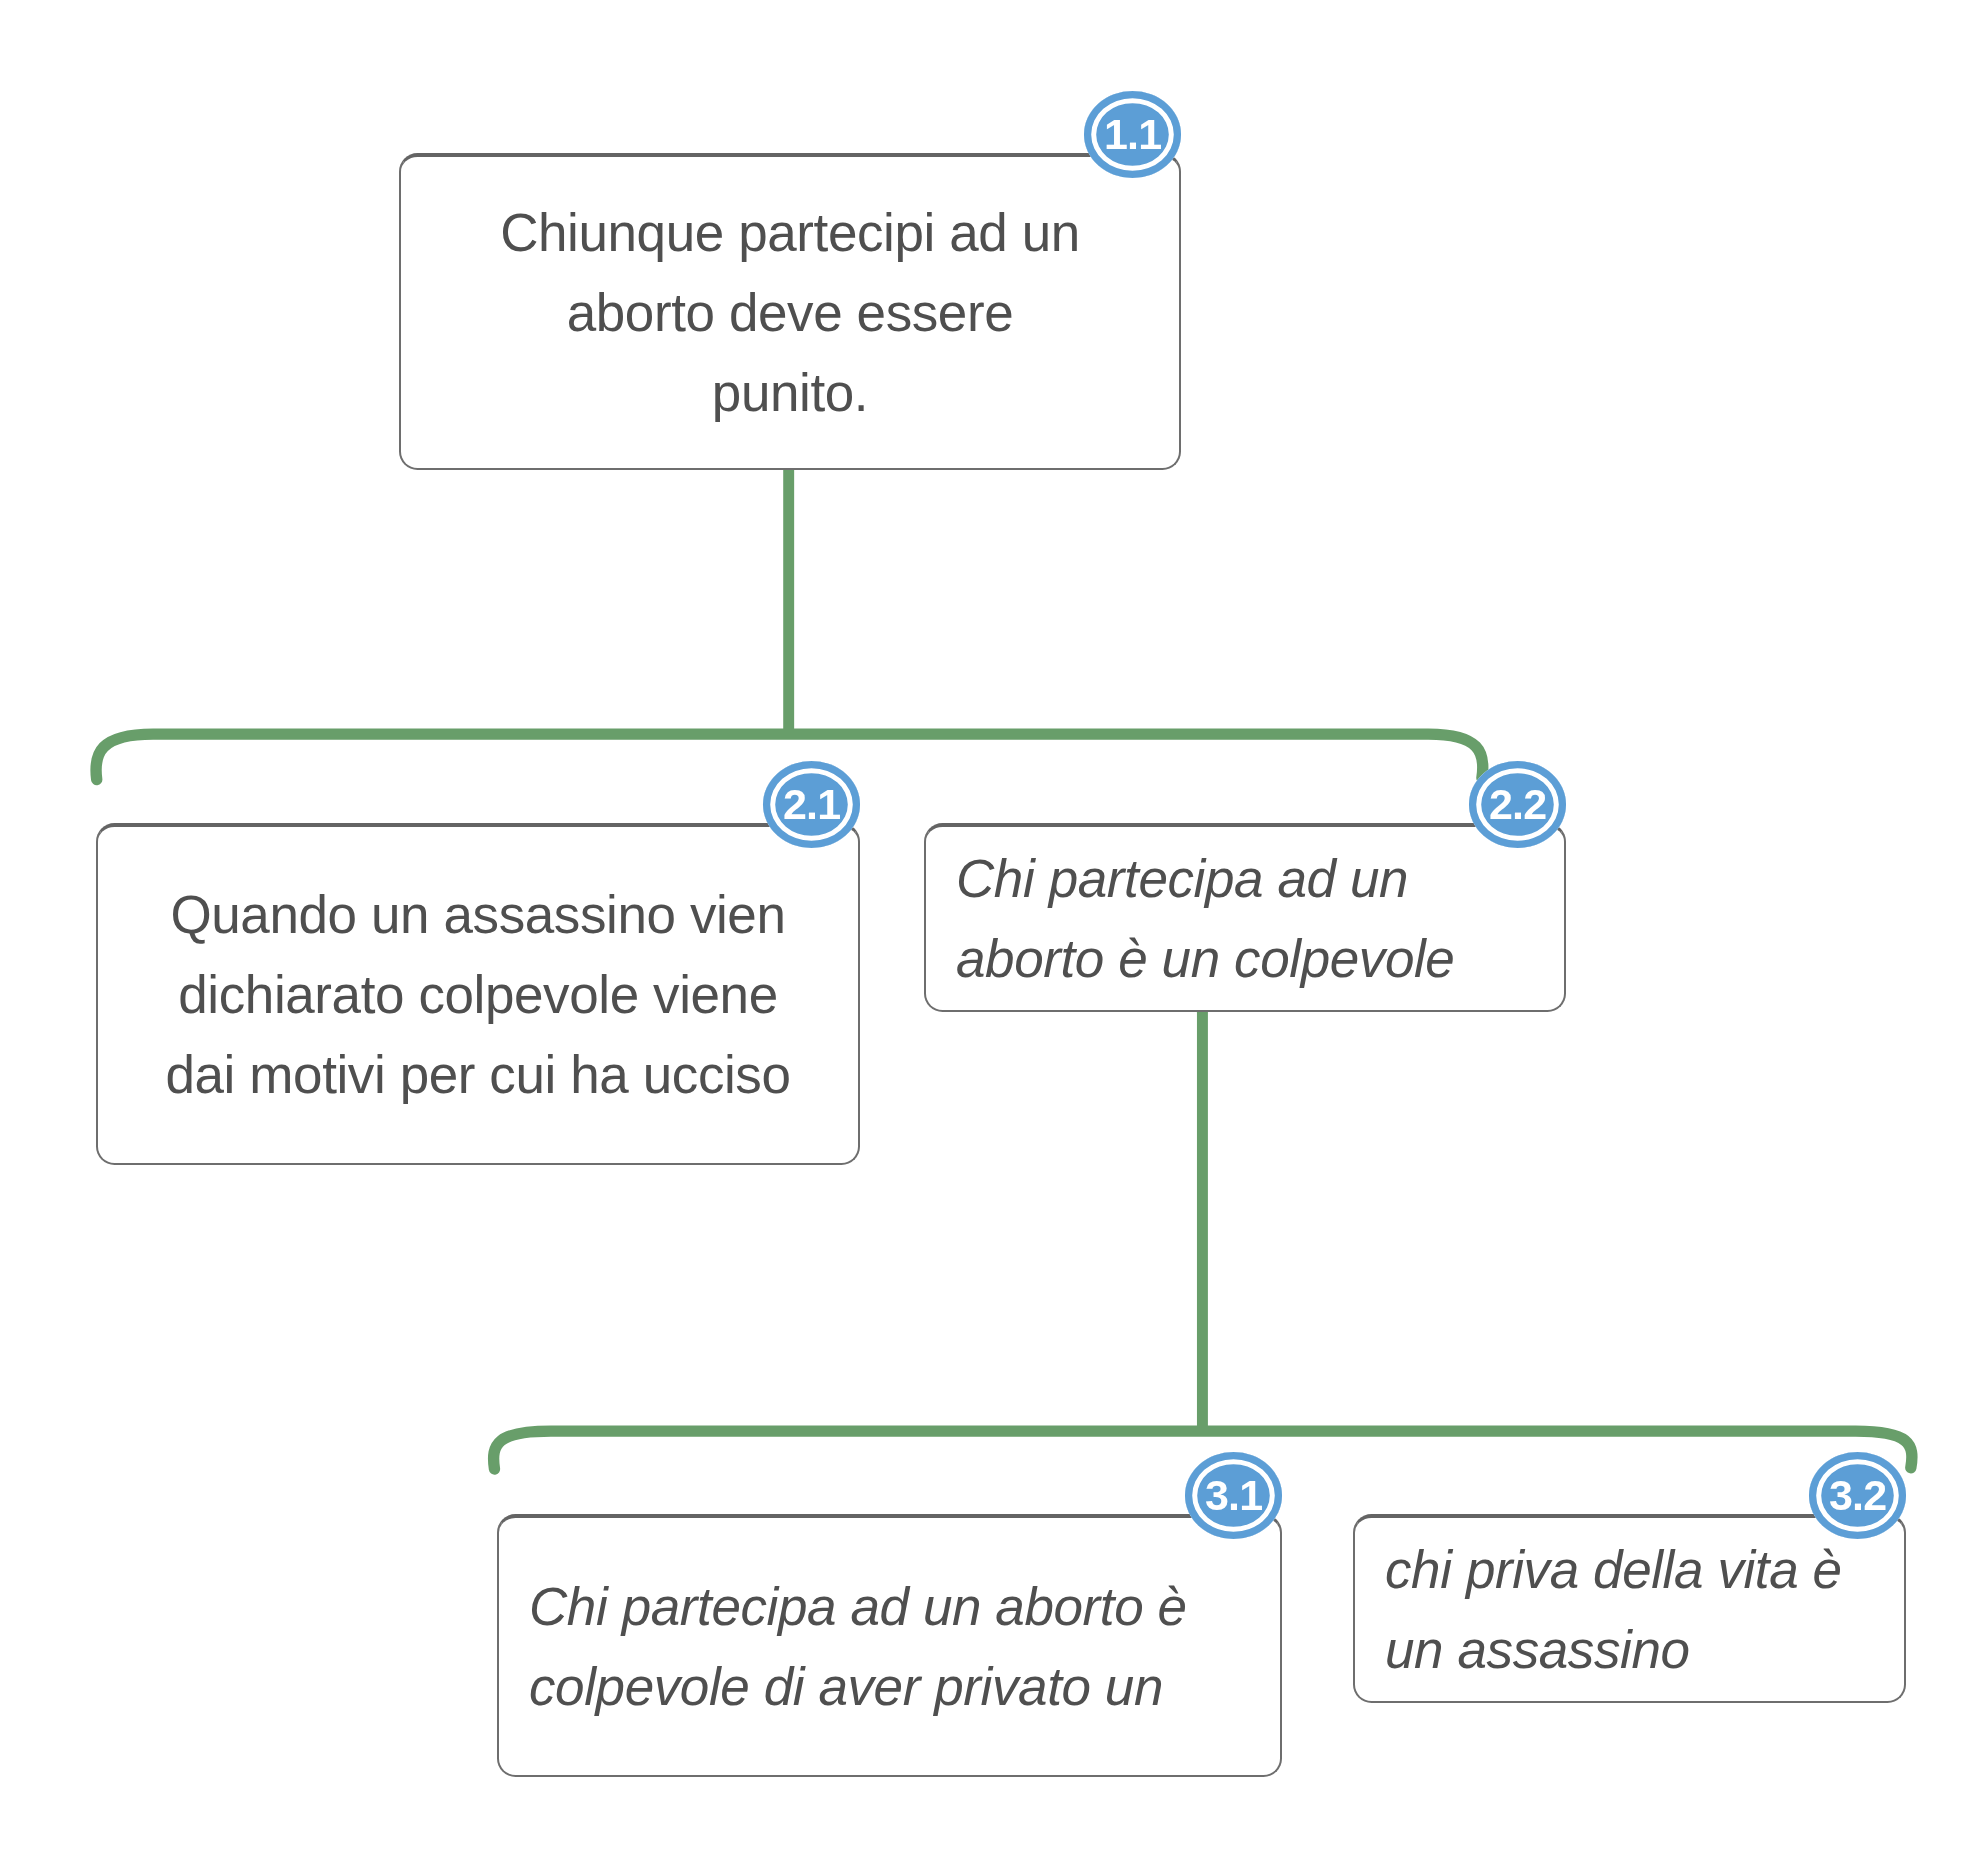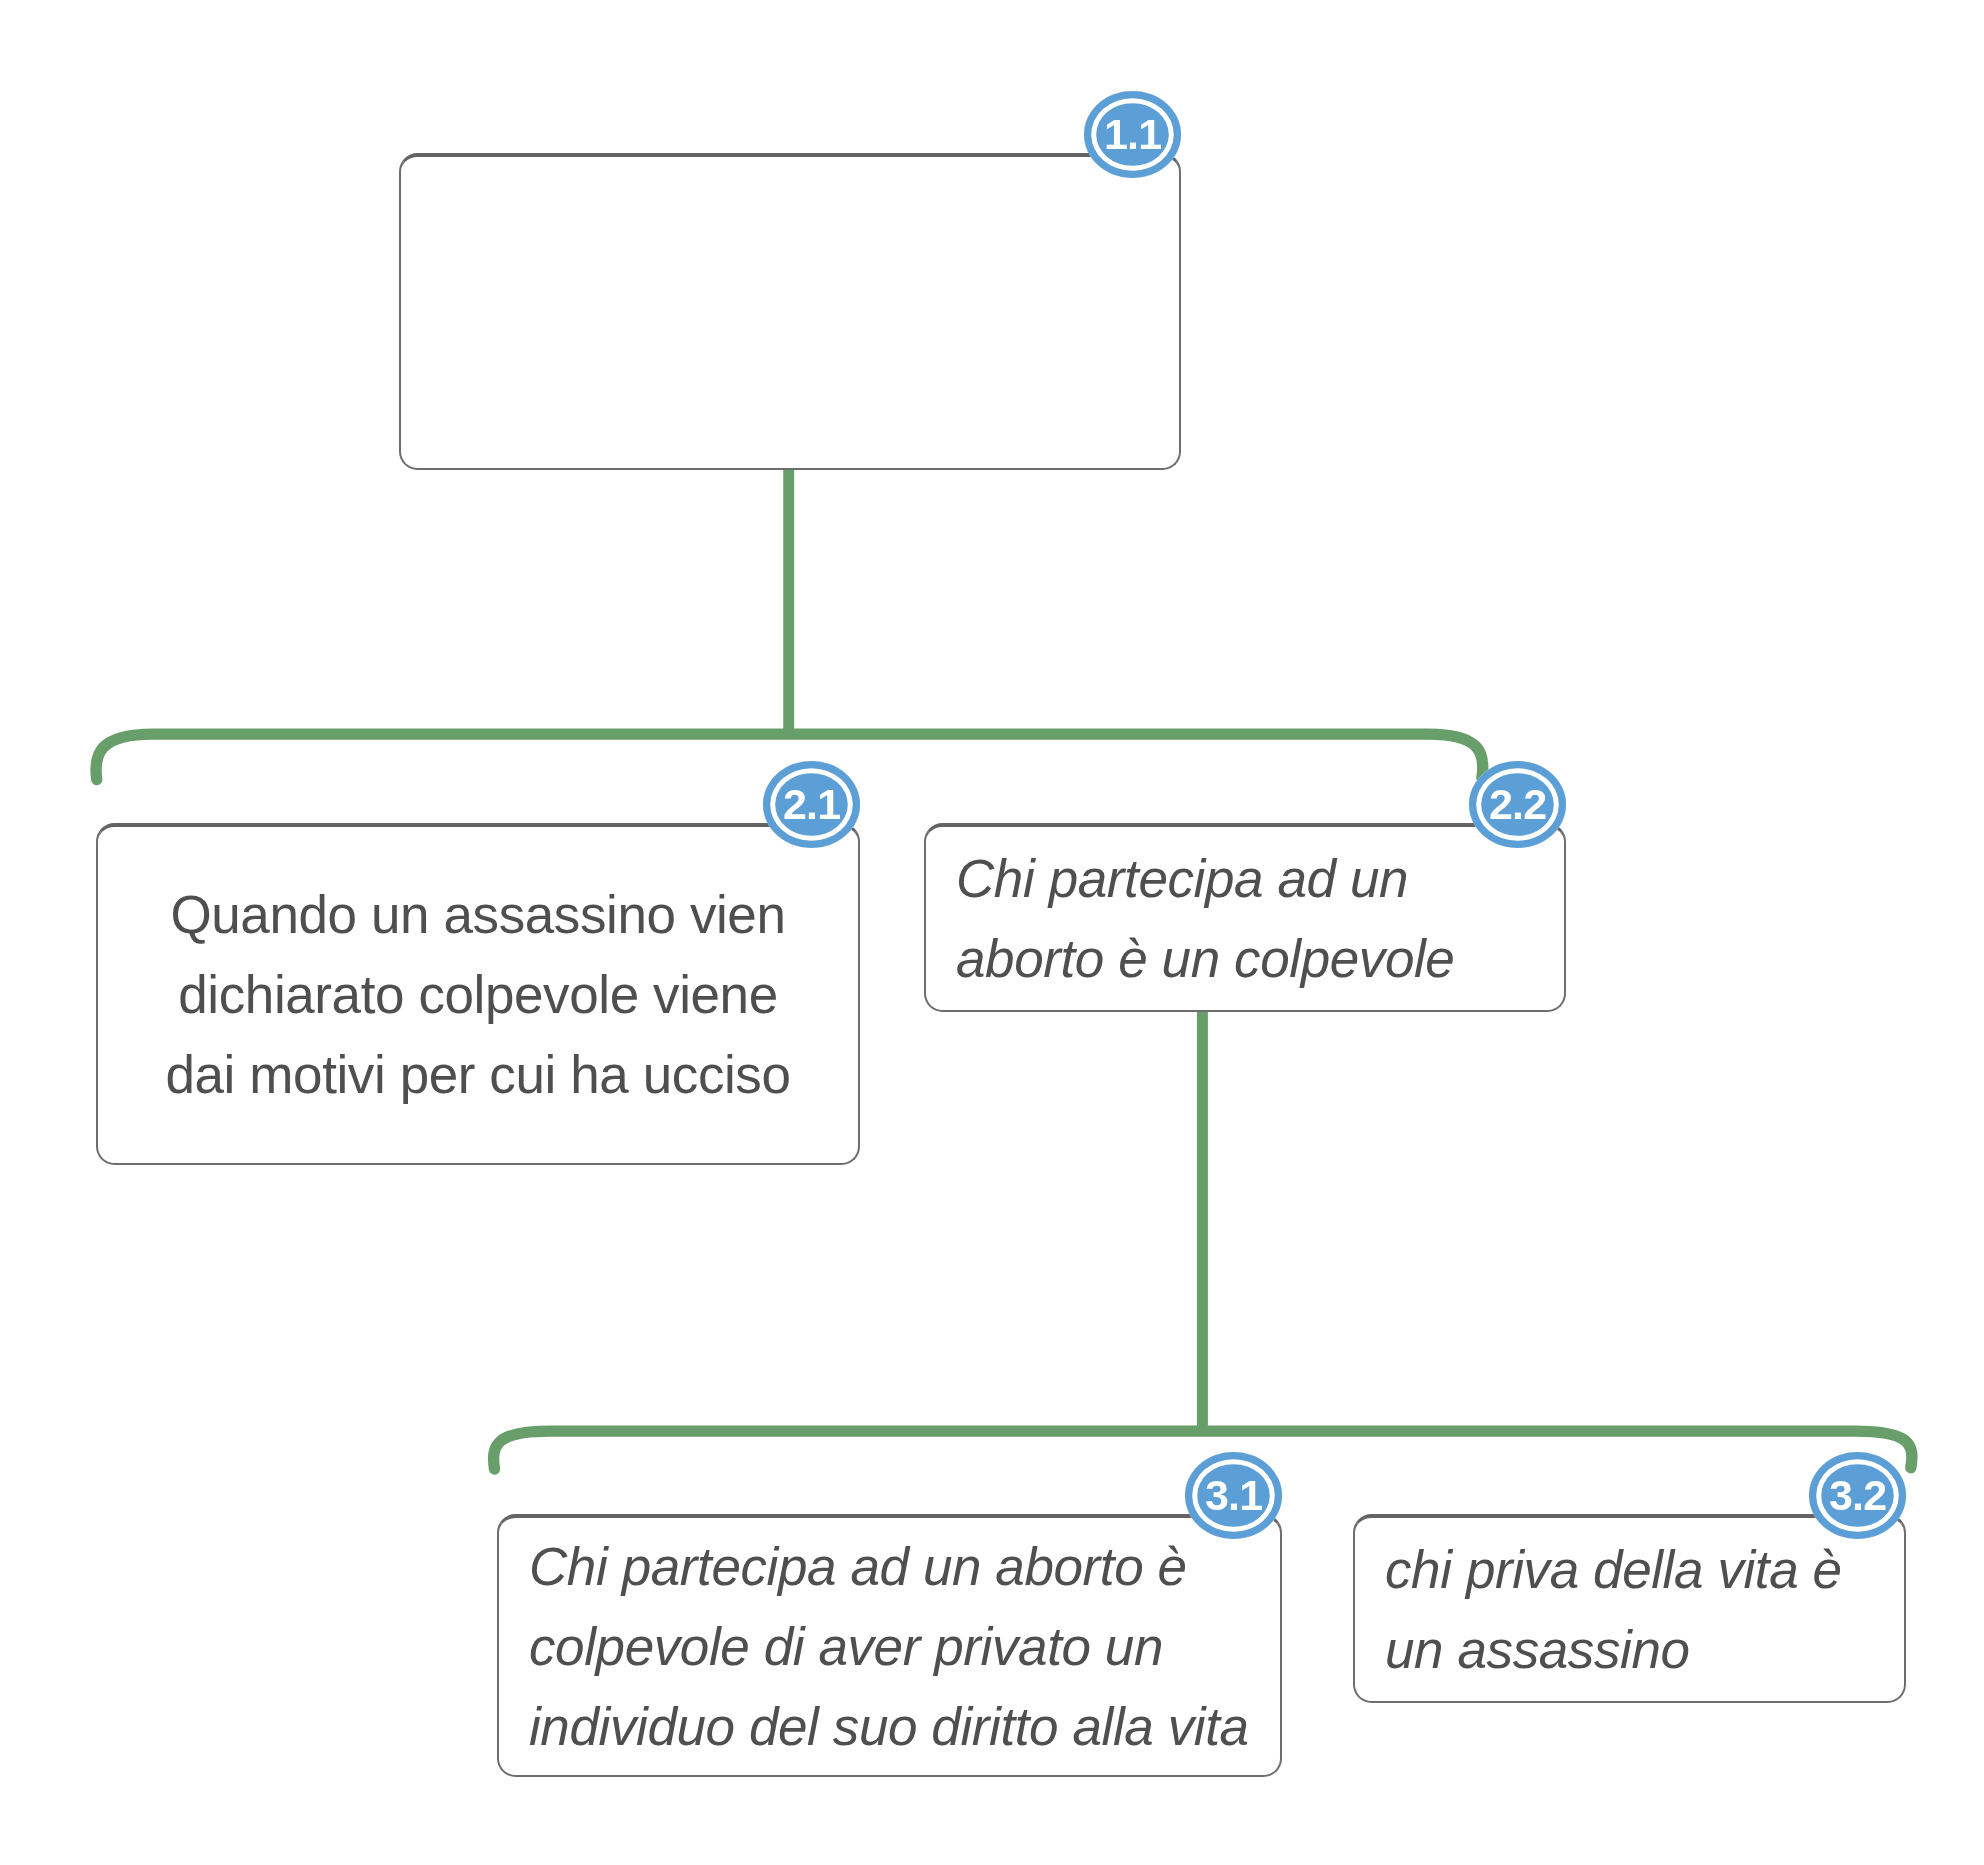--- a/index.html
+++ b/index.html
@@ -84,20 +84,25 @@
 
   <svg class="connectors" viewBox="0 0 4716 4433" xmlns="http://www.w3.org/2000/svg">
     <path d="M 1850 1115 L 1850 1742" stroke="#689e6a" stroke-width="26"></path>
     <path d="M 206 1852 C 198 1790 214 1744 340 1744 L 3370 1744 C 3492 1744 3506 1788 3497 1848" stroke="#689e6a" stroke-width="27"></path>
     <path d="M 2833 2405 L 2833 3398" stroke="#689e6a" stroke-width="26"></path>
     <path d="M 1151 3490 C 1142 3430 1158 3400 1285 3400 L 4385 3400 C 4512 3400 4526 3430 4516 3487" stroke="#689e6a" stroke-width="27"></path>
   </svg>
 
   <div class="node centered" id="n11">
     <div class="badge">1.1</div>
+    <div class="text">
+      <div>Chiunque partecipi ad un</div>
+      <div>aborto deve essere</div>
+      <div>punito.</div>
+    </div>
   </div>
 
   <div class="node centered" id="n21">
     <div class="badge">2.1</div>
     <div class="text">
       <div>Quando un assassino vien</div>
       <div>dichiarato colpevole viene</div>
       <div>dai motivi per cui ha ucciso</div>
     </div>
   </div>
@@ -108,21 +113,20 @@
       <div>Chi partecipa ad un</div>
       <div>aborto è un colpevole</div>
     </div>
   </div>
 
   <div class="node leftal" id="n31">
     <div class="badge">3.1</div>
     <div class="text">
       <div>Chi partecipa ad un aborto è</div>
       <div>colpevole di aver privato un</div>
-      <div>individuo del suo diritto alla vita</div>
     </div>
   </div>
 
   <div class="node leftal" id="n32">
     <div class="badge">3.2</div>
     <div class="text">
       <div>chi priva della vita è</div>
       <div>un assassino</div>
     </div>
   </div>

